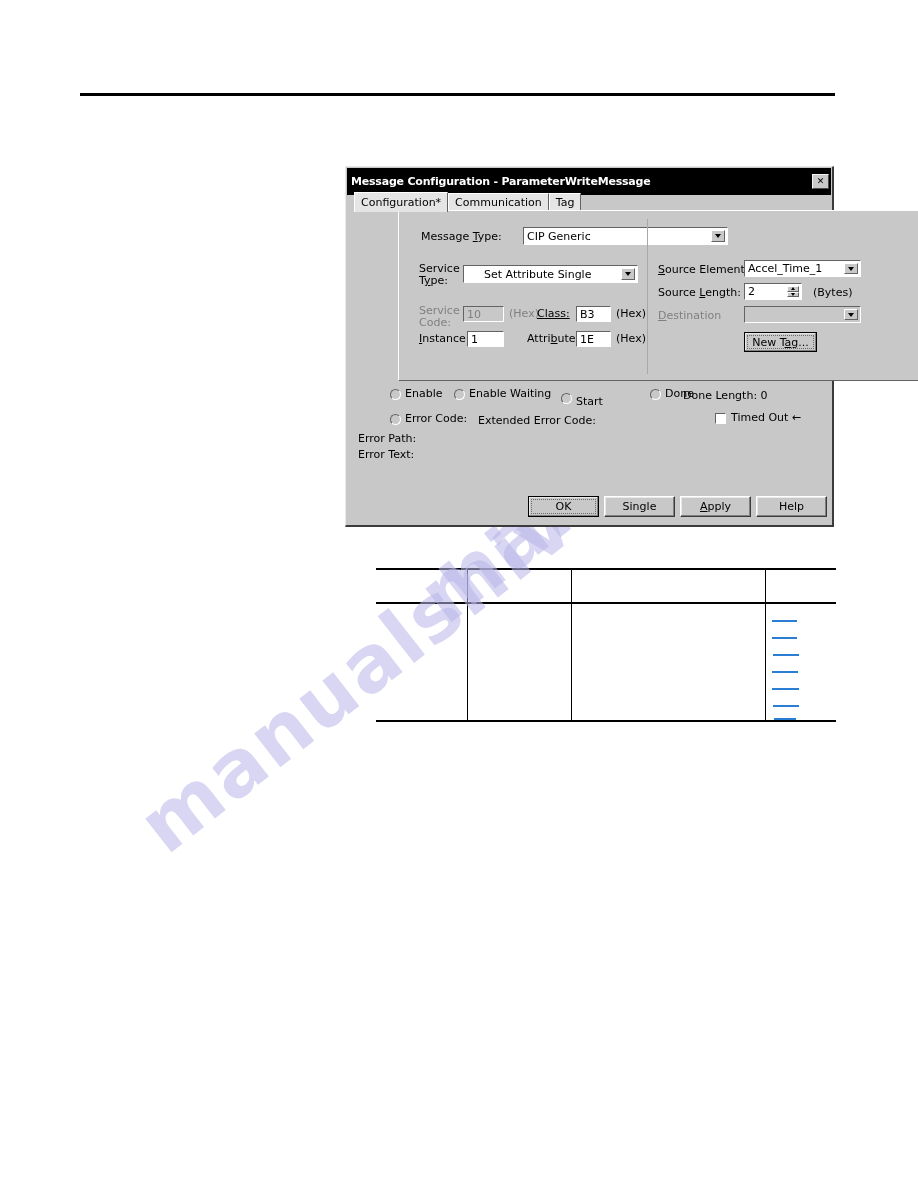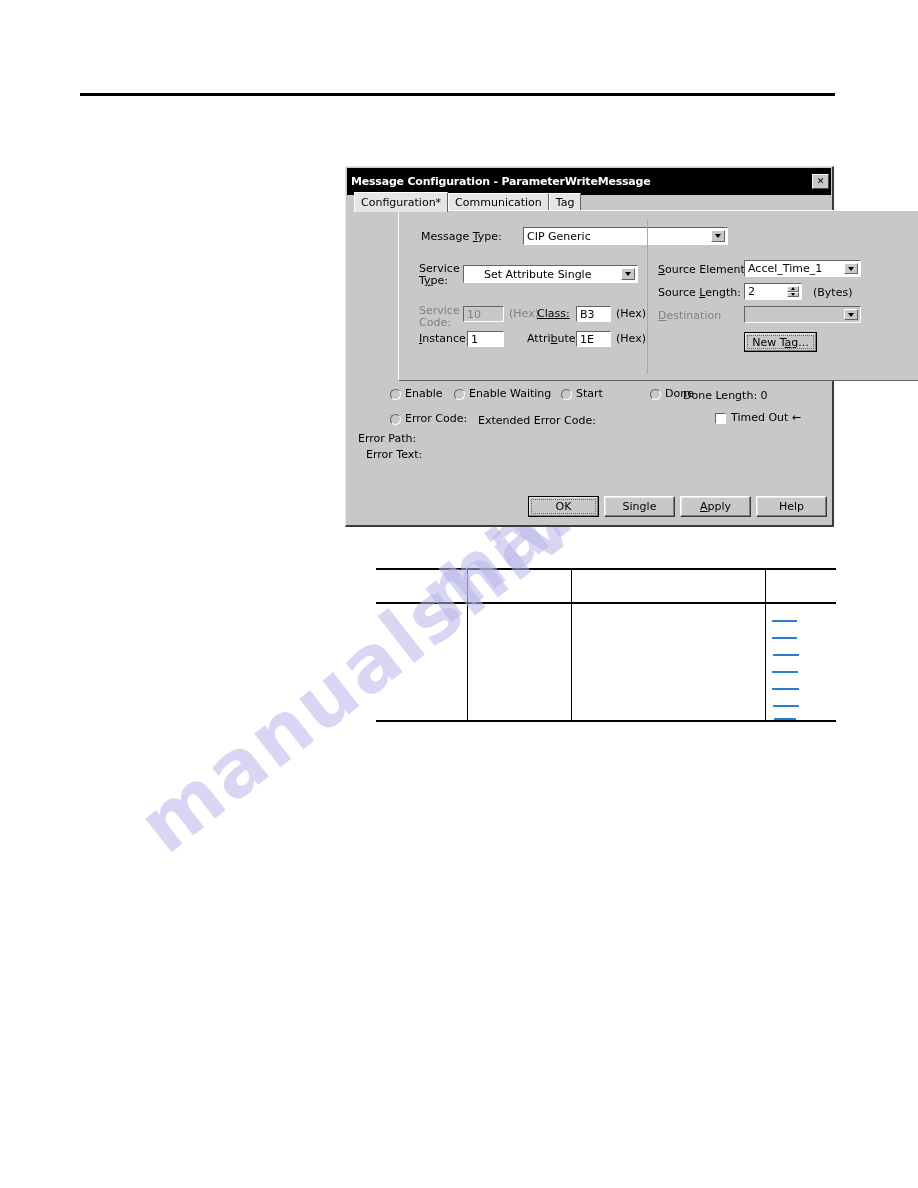--- a/index.html
+++ b/index.html
@@ -444,41 +444,41 @@
   <div class="radio-row" style="left:12px; top:221px;">
     <span class="radio"></span>
     <span class="lbl" style="position:static;">Enable</span>
   </div>
   <div class="radio-row" style="left:76px; top:221px;">
     <span class="radio"></span>
     <span class="lbl" style="position:static;">Enable Waiting</span>
   </div>
   <div class="radio-row" style="left:183px; top:221px;">
     <span class="radio"></span>
-    <span class="lbl" style="position:static;">Start</span>
+    <span class="lbl" style="position:static;margin-top:8px;">Start</span>
   </div>
   <div class="radio-row" style="left:272px; top:221px;">
     <span class="radio"></span>
     <span class="lbl" style="position:static;">Done</span>
   </div>
   <span class="lbl" style="left:337px; top:223px;">Done Length:  0</span>
 
   <div class="radio-row" style="left:12px; top:246px;align-items:center;">
     <span class="radio"></span>
     <span class="lbl" style="position:static;">Error Code:</span>
   </div>
   <span class="lbl" style="left:132px; top:248px;">Extended Error Code:</span>
 
   <div class="radio-row" style="left:337px; top:245px;">
     <span class="checkbox"></span>
     <span class="lbl" style="position:static;">Timed Out ←</span>
   </div>
 
   <span class="lbl" style="left:12px; top:266px;">Error Path:</span>
-  <span class="lbl" style="left:12px; top:282px;margin-left:8px;">Error Text:</span>
+  <span class="lbl" style="left:12px; top:282px;">Error Text:</span>
 
   <div class="btn default" style="left:182px; top:329px; width:71px; height:21px;">
     <span>OK</span>
     <span class="btn-inner"></span>
   </div>
   <div class="btn" style="left:258px; top:329px; width:71px; height:21px;">
     <span>Single</span>
   </div>
   <div class="btn" style="left:334px; top:329px; width:71px; height:21px;">
     <span><span class="u">A</span>pply</span>

